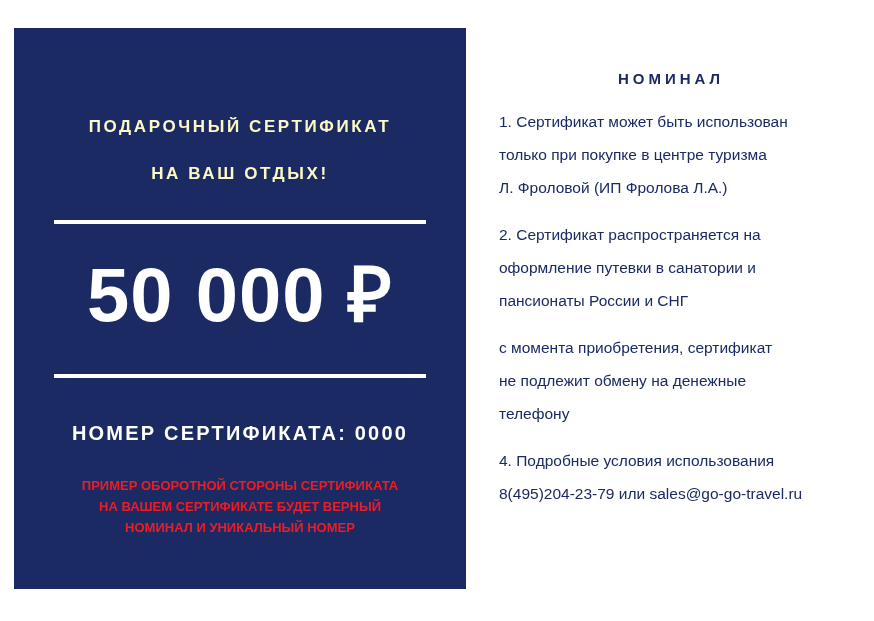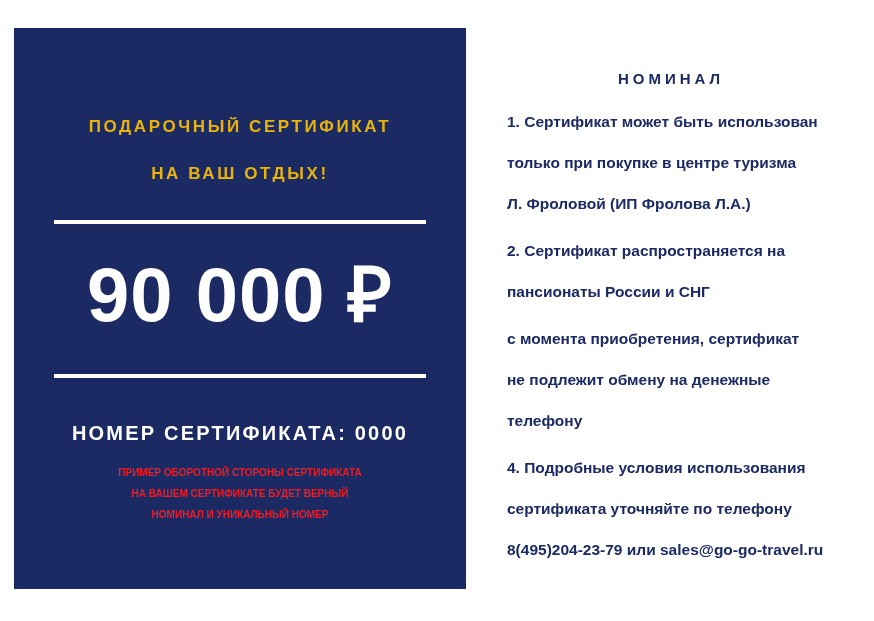--- a/index.html
+++ b/index.html
@@ -29,21 +29,21 @@
     height: 561px;
     background: #1b2a63;
     box-sizing: border-box;
     display: flex;
     flex-direction: column;
     align-items: center;
   }
   .cert-title {
     margin-top: 86px;
     text-align: center;
-    color: #eab308;
+    color: #fef9c3;
     font-size: 17px;
     font-weight: bold;
     letter-spacing: 2.6px;
     line-height: 26px;
   }
   .cert-title .line2 {
     display: block;
     margin-top: 21px;
   }
   .rule {
@@ -69,23 +69,23 @@
   }
   .cert-number {
     margin-top: 44px;
     color: #ffffff;
     font-size: 20px;
     font-weight: bold;
     letter-spacing: 2.2px;
     text-align: center;
   }
   .cert-notice {
-    margin-top: 17px;
+    margin-top: 30px;
     color: #ee1c25;
-    font-size: 10px;
+    font-size: 13px;
     font-weight: bold;
     line-height: 21px;
     text-align: center;
     width: 420px;
   }
   .cert-notice span {
     display: block;
   }
 
   
@@ -107,39 +107,38 @@
   .term {
     color: #1b2a63;
     font-size: 15.5px;
     line-height: 25px;
     margin-bottom: 22px;
   }
   .term:last-child {
     margin-bottom: 0;
   }
   .term p {
-    margin: 16px;
-    font-weight: bold;
+    margin: 8px;
   }
 </style>
 </head>
 <body>
 
 <div class="page">
 
   <div class="cert-card">
 
     <div class="cert-title">
       <span>ПОДАРОЧНЫЙ СЕРТИФИКАТ</span>
       <span class="line2">НА ВАШ ОТДЫХ!</span>
     </div>
 
     <div class="rule rule-top"></div>
 
-    <div class="cert-amount">90 000 ₽</div>
+    <div class="cert-amount">50 000 ₽</div>
 
     <div class="rule rule-bottom"></div>
 
     <div class="cert-number">НОМЕР СЕРТИФИКАТА: 0000</div>
 
     <div class="cert-notice">
       <span>ПРИМЕР ОБОРОТНОЙ СТОРОНЫ СЕРТИФИКАТА</span>
       <span>НА ВАШЕМ СЕРТИФИКАТЕ БУДЕТ ВЕРНЫЙ</span>
       <span>НОМИНАЛ И УНИКАЛЬНЫЙ НОМЕР</span>
     </div>
@@ -151,30 +150,30 @@
     <div class="terms-heading">НОМИНАЛ</div>
 
     <div class="term">
       <p>1. Сертификат может быть использован</p>
       <p>только при покупке в центре туризма</p>
       <p>Л. Фроловой (ИП Фролова Л.А.)</p>
     </div>
 
     <div class="term">
       <p>2. Сертификат распространяется на</p>
+      <p>оформление путевки в санатории и</p>
       <p>пансионаты России и СНГ</p>
     </div>
 
     <div class="term">
       <p>с момента приобретения, сертификат</p>
       <p>не подлежит обмену на денежные</p>
       <p>телефону</p>
     </div>
 
     <div class="term">
       <p>4. Подробные условия использования</p>
-      <p>сертификата уточняйте по телефону</p>
       <p>8(495)204-23-79 или sales@go-go-travel.ru</p>
     </div>
 
   </div>
 
 </div>
 
 </body></html>

